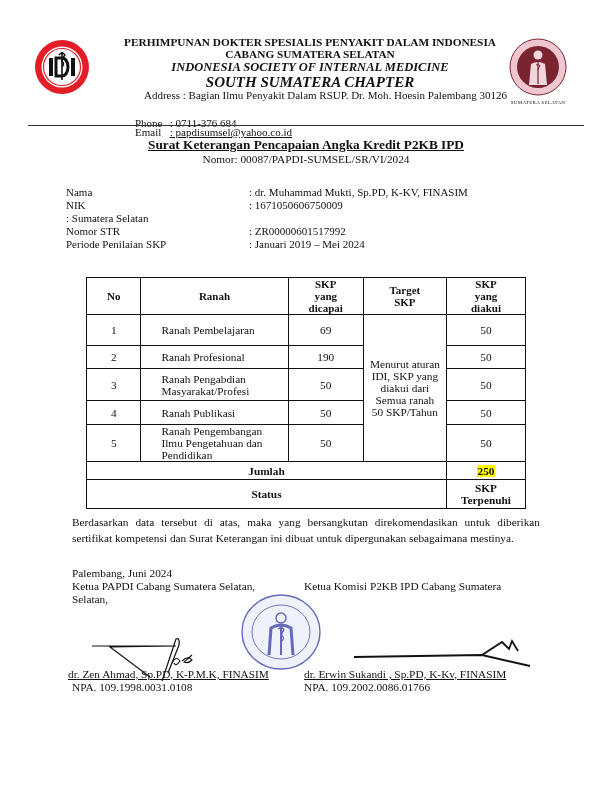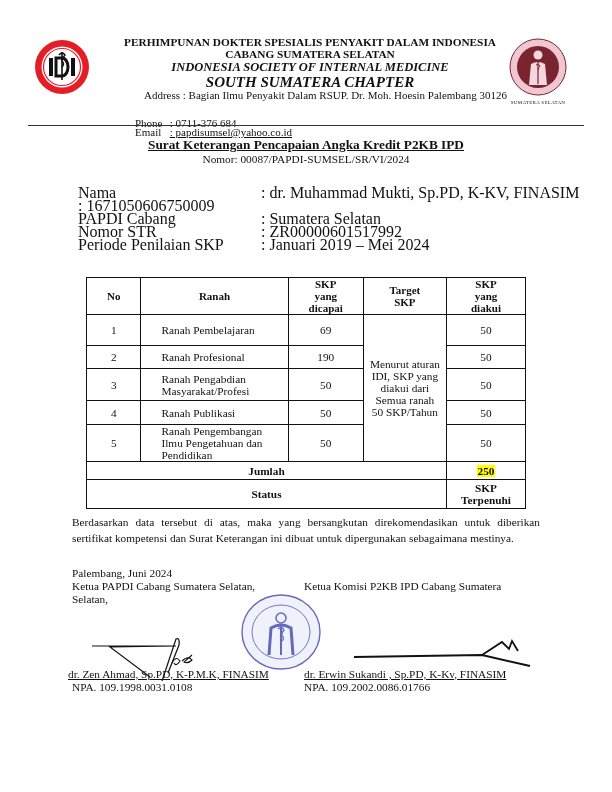--- a/index.html
+++ b/index.html
@@ -9,21 +9,21 @@
   .hdr-line { position:absolute; font-weight:bold; text-align:center; left:100px; width:420px; white-space:nowrap; }
   .hdr1 { top:36px; font-size:11.3px; }
   .hdr2 { top:48px; font-size:11.3px; }
   .hdr3 { top:60px; font-size:12.5px; font-style:italic; }
   .hdr4 { top:74px; font-size:15px; font-style:italic; }
   .addr { position:absolute; font-size:11px; white-space:nowrap; }
   .rule { position:absolute; left:28px; width:556px; top:125px; border-top:1.6px solid #333; }
   .title { position:absolute; left:0; width:612px; top:137px; text-align:center; font-weight:bold; font-size:13.3px; }
   .title span { text-decoration:underline; }
   .nomor { position:absolute; left:0; width:612px; top:153px; text-align:center; font-size:11.3px; }
-  .info { position:absolute; left:78px; top:186px; font-size:16px; line-height:13px; }
+  .info { position:absolute; left:66px; top:186px; font-size:11px; line-height:13px; }
   .info .row { display:flex; }
   .info .lbl { width:183px; }
   table.skp { position:absolute; left:86px; top:277px; width:440px; border-collapse:collapse; font-size:11.3px; }
   table.skp td, table.skp th { border:1px solid #111; text-align:center; vertical-align:middle; padding:0 20px; line-height:12px; }
   table.skp th { font-weight:bold; font-size:11px; }
   table.skp td.left { text-align:left; }
   .hl { background:#ffff00; font-weight:bold; padding:0 1px; }
   .para { position:absolute; left:72px; top:514px; width:468px; font-size:11.3px; line-height:16px; text-align:justify; }
   .sig { position:absolute; font-size:11.3px; white-space:nowrap; }
   .u { text-decoration:underline; }
@@ -78,24 +78,24 @@
 
 <div class="title"><span>Surat Keterangan Pencapaian Angka Kredit P2KB IPD</span></div>
 <div class="nomor">Nomor: 00087/PAPDI-SUMSEL/SR/VI/2024</div>
 
 <div class="info">
   <div class="row">
       <span class="lbl">Nama</span>
       <span>: dr. Muhammad Mukti, Sp.PD, K-KV, FINASIM</span>
     </div>
   <div class="row">
+      <span class="lbl">NIK</span>
       <span>: 1671050606750009</span>
     </div>
   <div class="row">
-      <span class="lbl">PAPDI Cabang</span>
       <span>: Sumatera Selatan</span>
     </div>
   <div class="row">
       <span class="lbl">Nomor STR</span>
       <span>: ZR00000601517992</span>
     </div>
   <div class="row">
       <span class="lbl">Periode Penilaian SKP</span>
       <span>: Januari 2019 – Mei 2024</span>
     </div>

